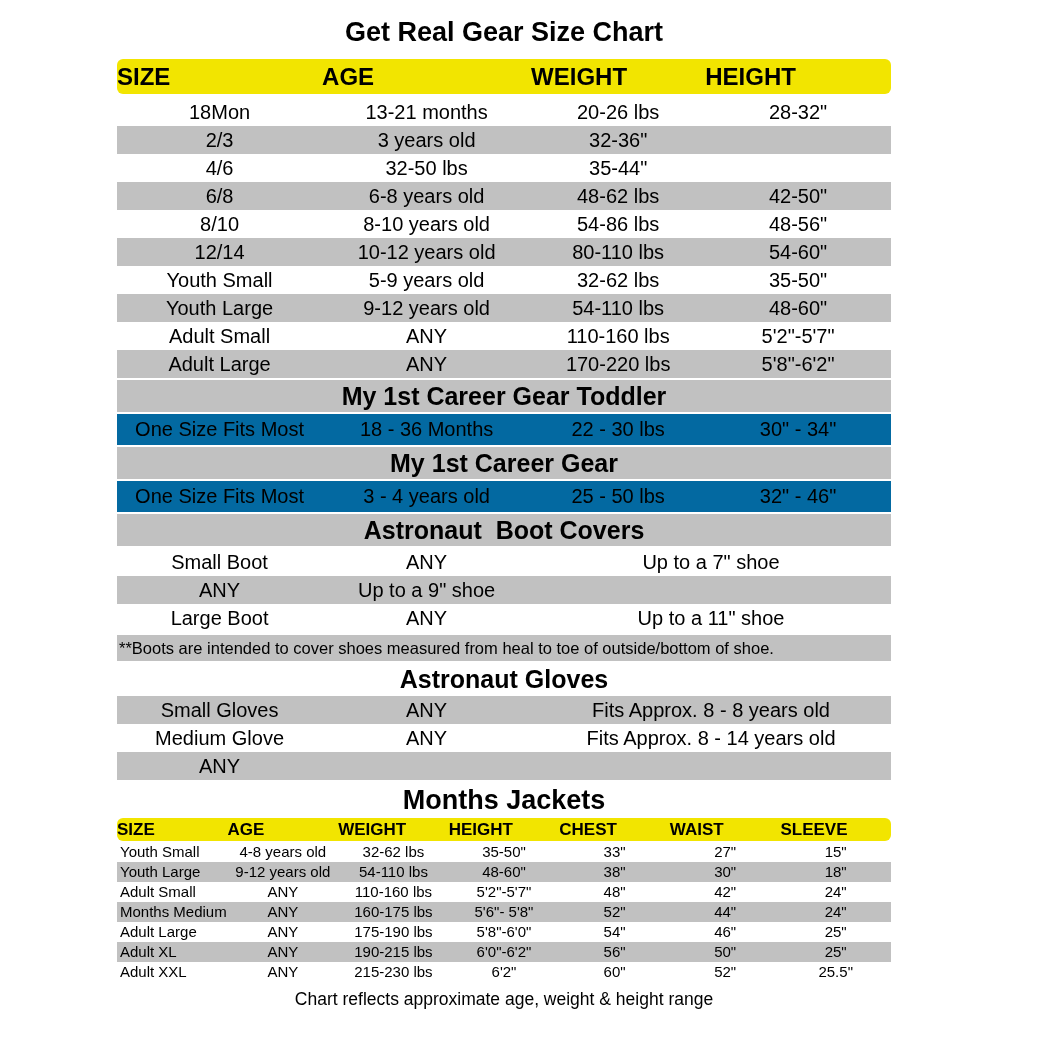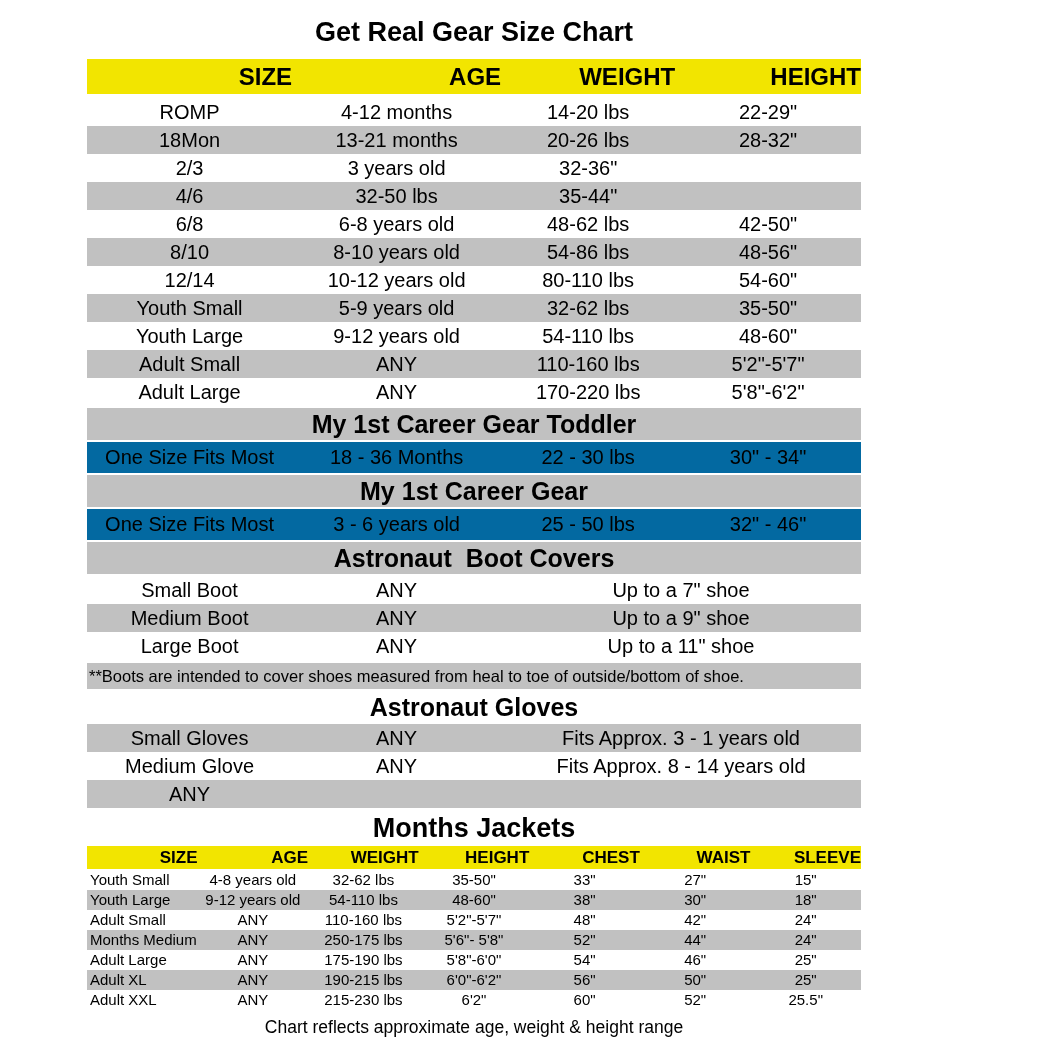--- a/index.html
+++ b/index.html
@@ -6,29 +6,29 @@
     --yellow:#F2E500;
     --gray:#C1C1C1;
   }
   html,body{margin:0;padding:0;background:#ffffff;}
   body{
     width:1040px;height:1040px;
     font-family:"Liberation Sans", sans-serif;
     color:#000;
     -webkit-font-smoothing:antialiased;
   }
-  .page{width:774px;margin-left:87px;}
+  .page{width:774px;margin-left:117px;}
   .main-title{
     text-align:center;font-weight:bold;font-size:27px;
     margin:16px 0 11px 0;line-height:32px;white-space:pre;
   }
   
   .col-header{
     background:var(--yellow);
-    display:grid;font-weight:bold;text-align:right;
+    display:grid;font-weight:bold;text-align:left;border-radius:6px;
   }
   .col-header.main{
     grid-template-columns:26.5% 27% 22.5% 24%;
     height:35px;line-height:35px;font-size:24px;margin-bottom:4px;
   }
   .col-header.fj{
     grid-template-columns:repeat(7,1fr);
     height:23px;line-height:23px;font-size:17px;margin-bottom:1px;
   }
   
@@ -84,26 +84,20 @@
   <div class="main-title">Get Real Gear Size Chart</div>
 
   <div class="col-header main">
     <div class="cell">SIZE</div>
     <div class="cell">AGE</div>
     <div class="cell">WEIGHT</div>
     <div class="cell">HEIGHT</div>
   </div>
   <div class="tbody main-body">
       <div class="trow">
-        <div class="cell">ROMP</div>
-        <div class="cell">4-12 months</div>
-        <div class="cell">14-20 lbs</div>
-        <div class="cell">22-29"</div>
-      </div>
-      <div class="trow">
         <div class="cell">18Mon</div>
         <div class="cell">13-21 months</div>
         <div class="cell">20-26 lbs</div>
         <div class="cell">28-32"</div>
       </div>
       <div class="trow">
         <div class="cell">2/3</div>
         <div class="cell">3 years old</div>
         <div class="cell">32-36"</div>
       </div>
@@ -160,51 +154,50 @@
   <div class="single-row">
     <div class="cell">One Size Fits Most</div>
     <div class="cell">18 - 36 Months</div>
     <div class="cell">22 - 30 lbs</div>
     <div class="cell">30" - 34"</div>
   </div>
 
   <div class="section-header">My 1st Career Gear</div>
   <div class="single-row">
     <div class="cell">One Size Fits Most</div>
-    <div class="cell">3 - 6 years old</div>
+    <div class="cell">3 - 4 years old</div>
     <div class="cell">25 - 50 lbs</div>
     <div class="cell">32" - 46"</div>
   </div>
 
   <div class="section-header">Astronaut  Boot Covers</div>
   <div class="tbody boots-body">
       <div class="trow">
         <div class="cell">Small Boot</div>
         <div class="cell">ANY</div>
         <div class="cell">Up to a 7" shoe</div>
       </div>
       <div class="trow">
-        <div class="cell">Medium Boot</div>
         <div class="cell">ANY</div>
         <div class="cell">Up to a 9" shoe</div>
       </div>
       <div class="trow">
         <div class="cell">Large Boot</div>
         <div class="cell">ANY</div>
         <div class="cell">Up to a 11" shoe</div>
       </div>
     </div>
   <div class="note-row">**Boots are intended to cover shoes measured from heal to toe of outside/bottom of shoe.</div>
 
   <div class="section-header plain">Astronaut Gloves</div>
   <div class="tbody gloves-body">
       <div class="trow">
         <div class="cell">Small Gloves</div>
         <div class="cell">ANY</div>
-        <div class="cell">Fits Approx. 3 - 1 years old</div>
+        <div class="cell">Fits Approx. 8 - 8 years old</div>
       </div>
       <div class="trow">
         <div class="cell">Medium Glove</div>
         <div class="cell">ANY</div>
         <div class="cell">Fits Approx. 8 - 14 years old</div>
       </div>
       <div class="trow">
         <div class="cell">ANY</div>
       </div>
     </div>
@@ -243,21 +236,21 @@
         <div class="cell">ANY</div>
         <div class="cell">110-160 lbs</div>
         <div class="cell">5'2"-5'7"</div>
         <div class="cell">48"</div>
         <div class="cell">42"</div>
         <div class="cell">24"</div>
       </div>
       <div class="trow">
         <div class="cell">Months Medium</div>
         <div class="cell">ANY</div>
-        <div class="cell">250-175 lbs</div>
+        <div class="cell">160-175 lbs</div>
         <div class="cell">5'6"- 5'8"</div>
         <div class="cell">52"</div>
         <div class="cell">44"</div>
         <div class="cell">24"</div>
       </div>
       <div class="trow">
         <div class="cell">Adult Large</div>
         <div class="cell">ANY</div>
         <div class="cell">175-190 lbs</div>
         <div class="cell">5'8"-6'0"</div>

